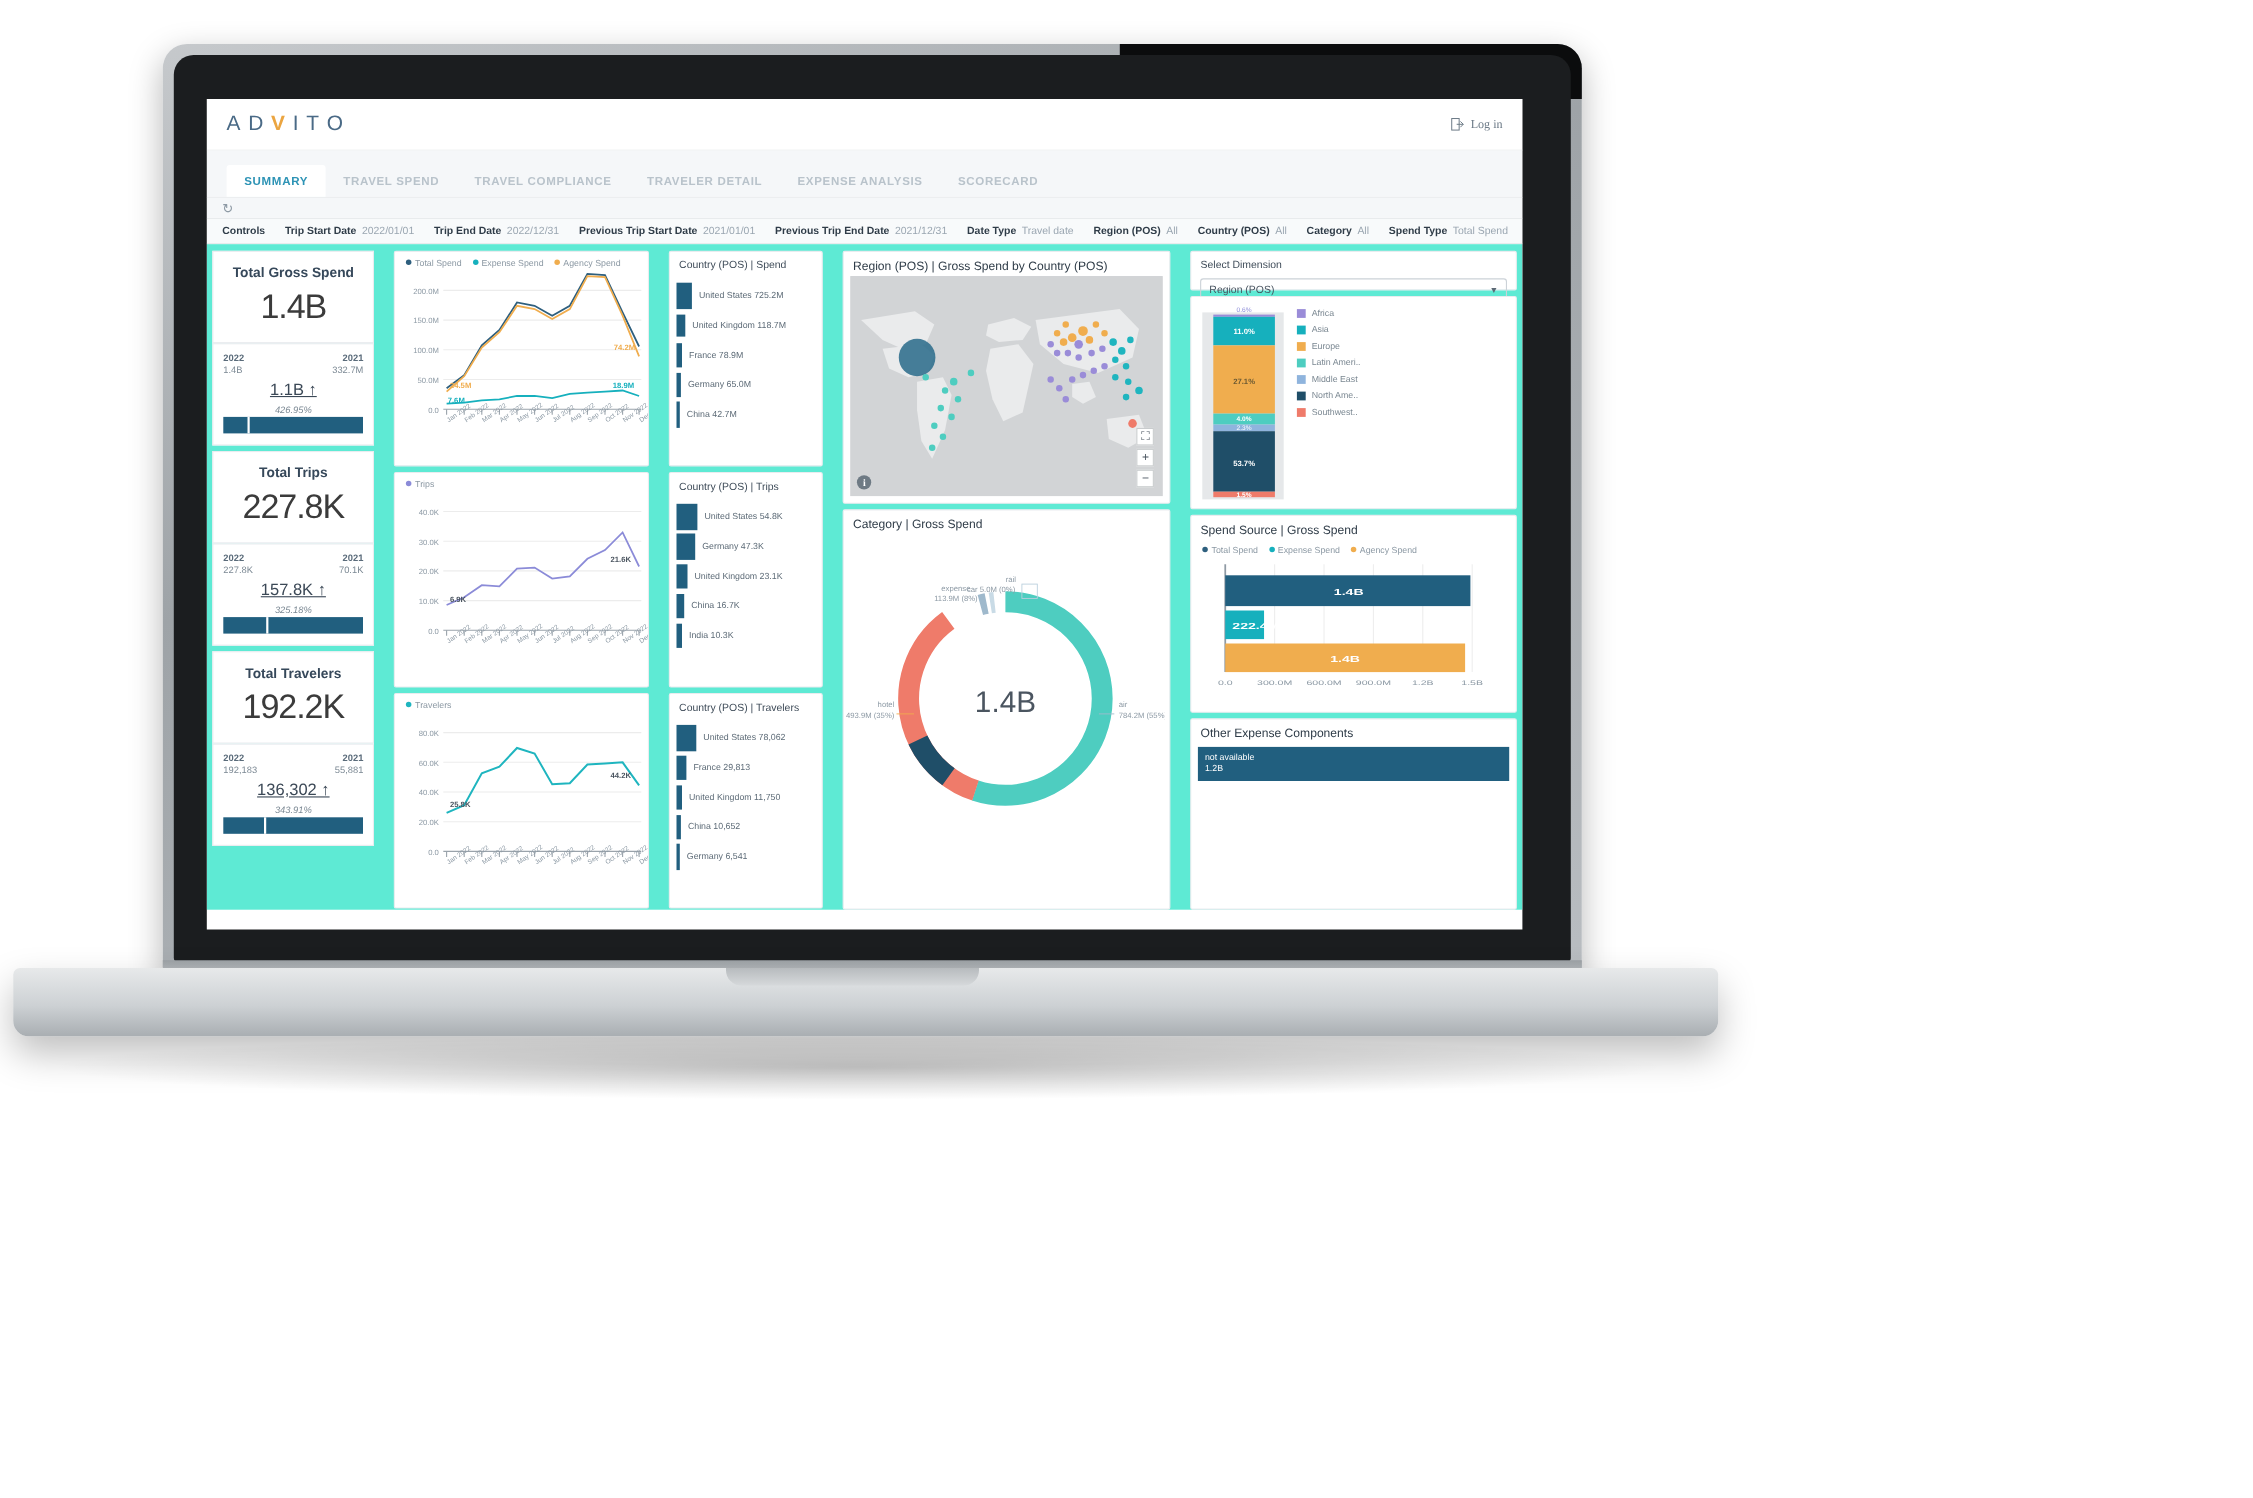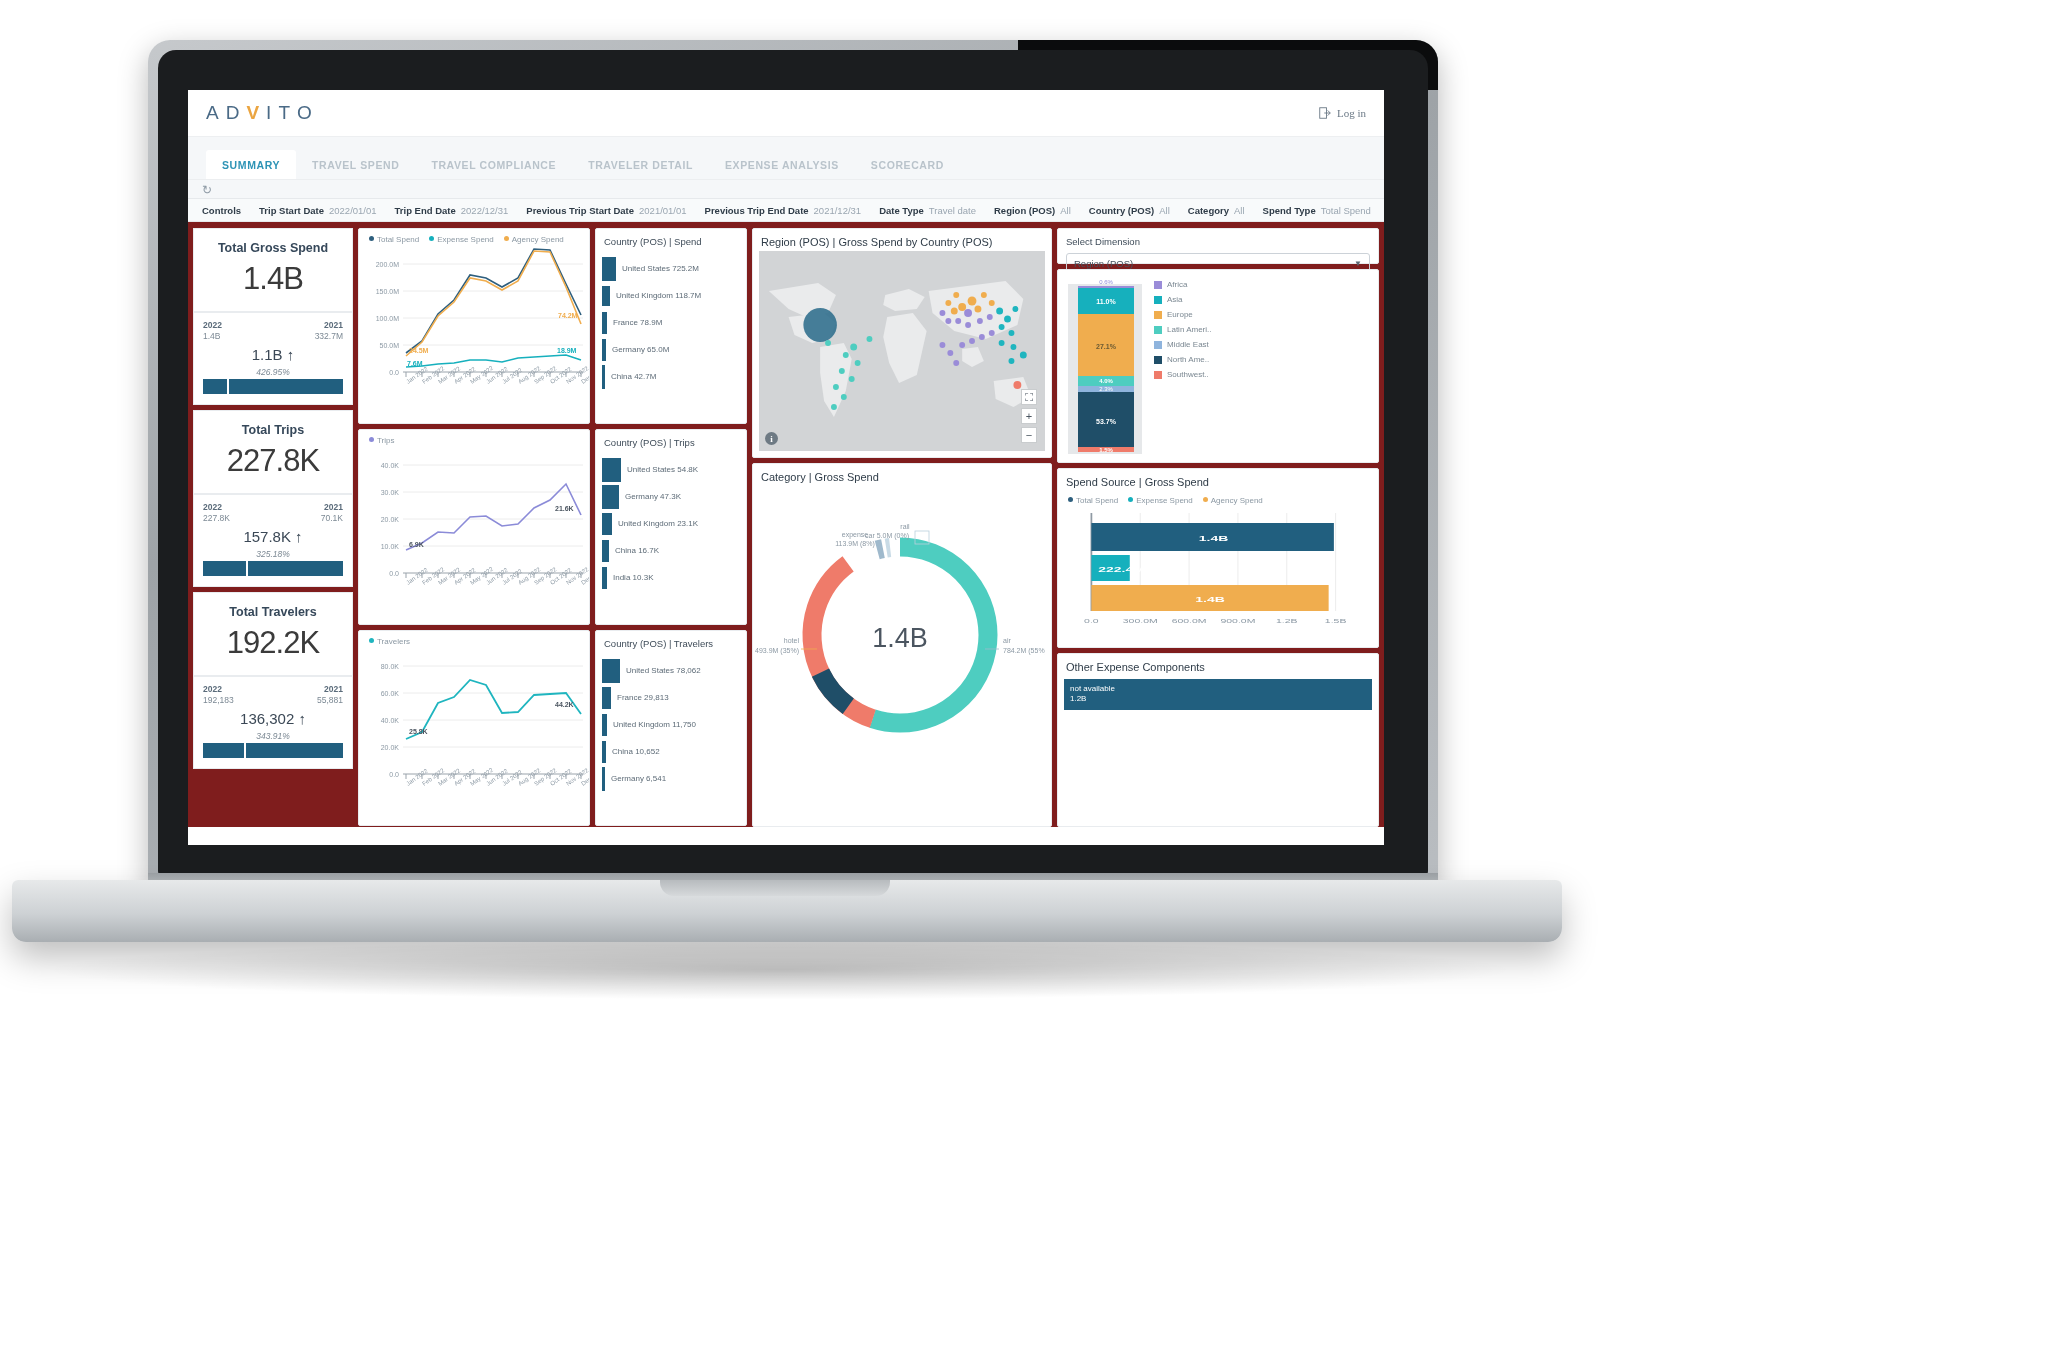--- a/index.html
+++ b/index.html
@@ -84,42 +84,42 @@
     height:24px; display:flex; align-items:center; gap:0; padding:0 14px;
     font-size:9.5px; overflow:hidden; white-space:nowrap;
   }
   .controls .ctrl-label { color:#2f3c48; font-weight:700; }
   .ctl { margin-right:18px; }
   .ctl .k { color:#2f3c48; font-weight:700; }
   .ctl .v { color:#9aa6b1; margin-left:5px; }
 
   
   .board {
-    background:#7f1d1d; padding:6px 5px 0 5px; display:flex; gap:5px;
+    background:#5eead4; padding:6px 5px 0 5px; display:flex; gap:18px;
     height:calc(755px - 47px - 60px - 19px - 24px);
   }
   .col { display:flex; flex-direction:column; gap:5px; }
   .col-kpi   { width:160px; }
   .col-line  { width:232px; }
   .col-ctry  { width:152px; }
   .col-map   { width:300px; }
   .col-right { width:calc(100% - 160px - 232px - 152px - 300px - 20px); min-width:175px; }
 
   .card { background:#ffffff; border:1px solid #e9ecef; border-radius:2px; position:relative; }
   .card-title { font-size:9.5px; color:#3f4c59; padding:7px 8px 2px 8px; }
   .card-title.big { font-size:11px; color:#2f3c48; }
 
   
   .kpi-top { background:#fff; border:1px solid #e9ecef; padding:12px 8px 14px; text-align:center; }
   .kpi-name { font-size:12.5px; font-weight:700; color:#36485a; }
   .kpi-value { font-size:31px; color:#3b3b3b; font-weight:300; margin-top:6px; letter-spacing:-1px;}
   .kpi-bot { background:#fff; border:1px solid #e9ecef; padding:7px 9px 10px; }
   .kpi-years { display:flex; justify-content:space-between; font-size:8.5px; font-weight:700; color:#5a6b7a; }
   .kpi-vals  { display:flex; justify-content:space-between; font-size:8.5px; color:#7c8994; margin-top:1px;}
-  .kpi-delta { text-align:center; font-size:15px; color:#3b4856; margin-top:5px; font-weight:400; }
+  .kpi-delta { text-align:center; font-size:15px; color:#3b4856; margin-top:5px; font-weight:400;text-decoration:underline; }
   .kpi-pct { text-align:center; font-size:8.5px; color:#7c8994; margin-top:4px;font-style:italic;}
   .kpi-bar { height:15px; background:#215f7f; margin-top:2px; position:relative; }
   .kpi-bar .tick { position:absolute; top:0; bottom:0; width:2px; background:#ffffff; }
 
   
   .legend { display:flex; gap:10px; padding:6px 0 0 10px; font-size:8px; color:#8b98a3; }
   .legend span.dot { width:5px; height:5px; border-radius:50%; display:inline-block; margin-right:3px; vertical-align:1px;}
   .chartbox { position:relative; padding:2px 4px 2px 2px; }
   .chartbox svg { display:block; }
 

